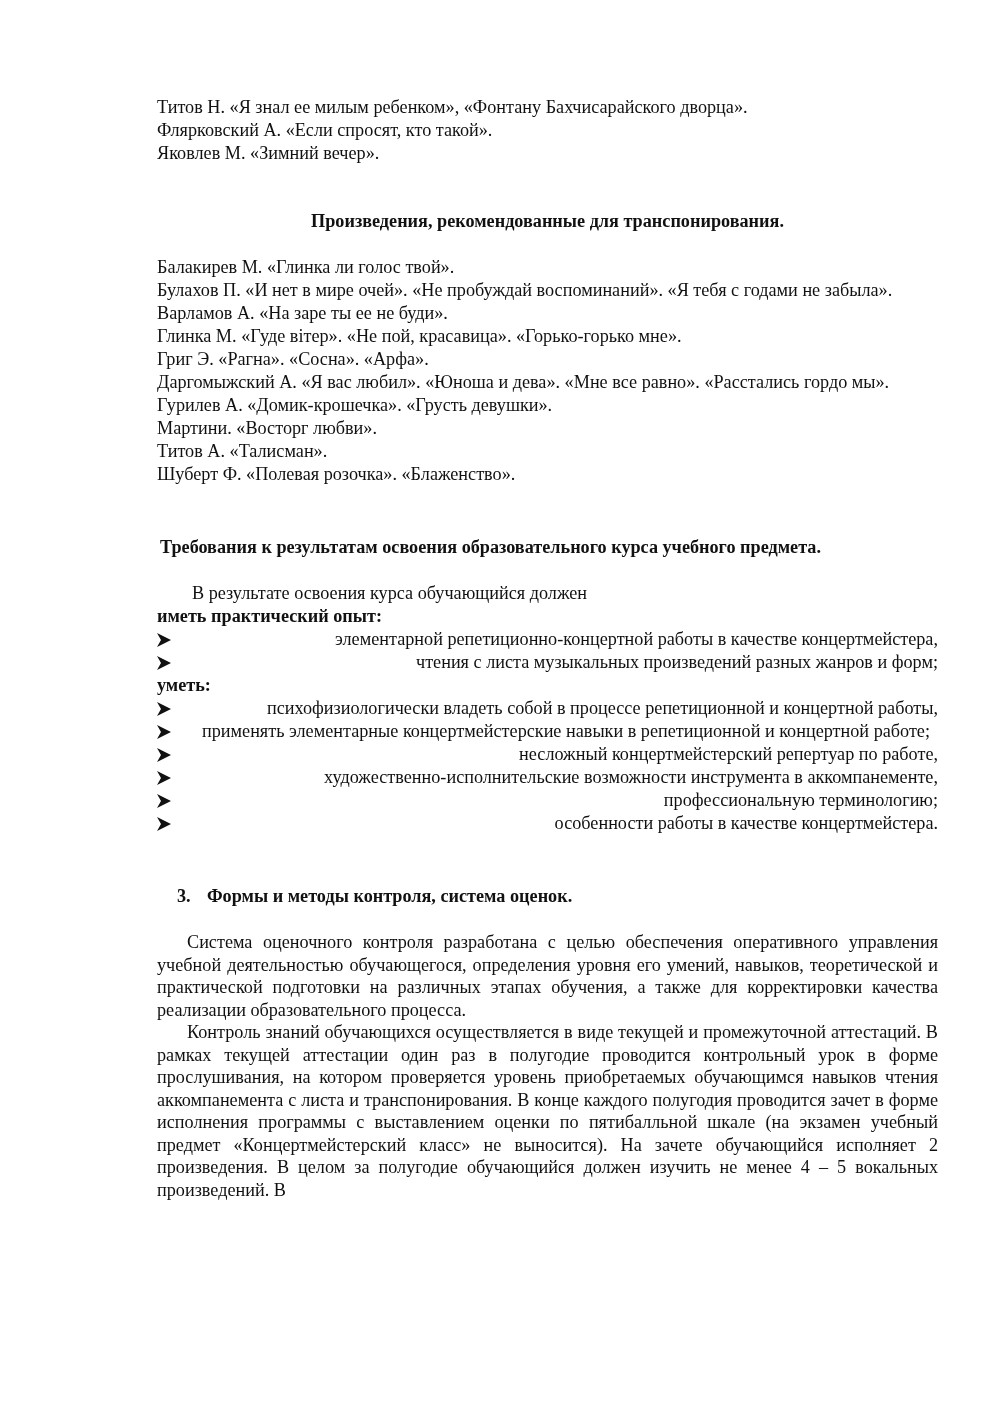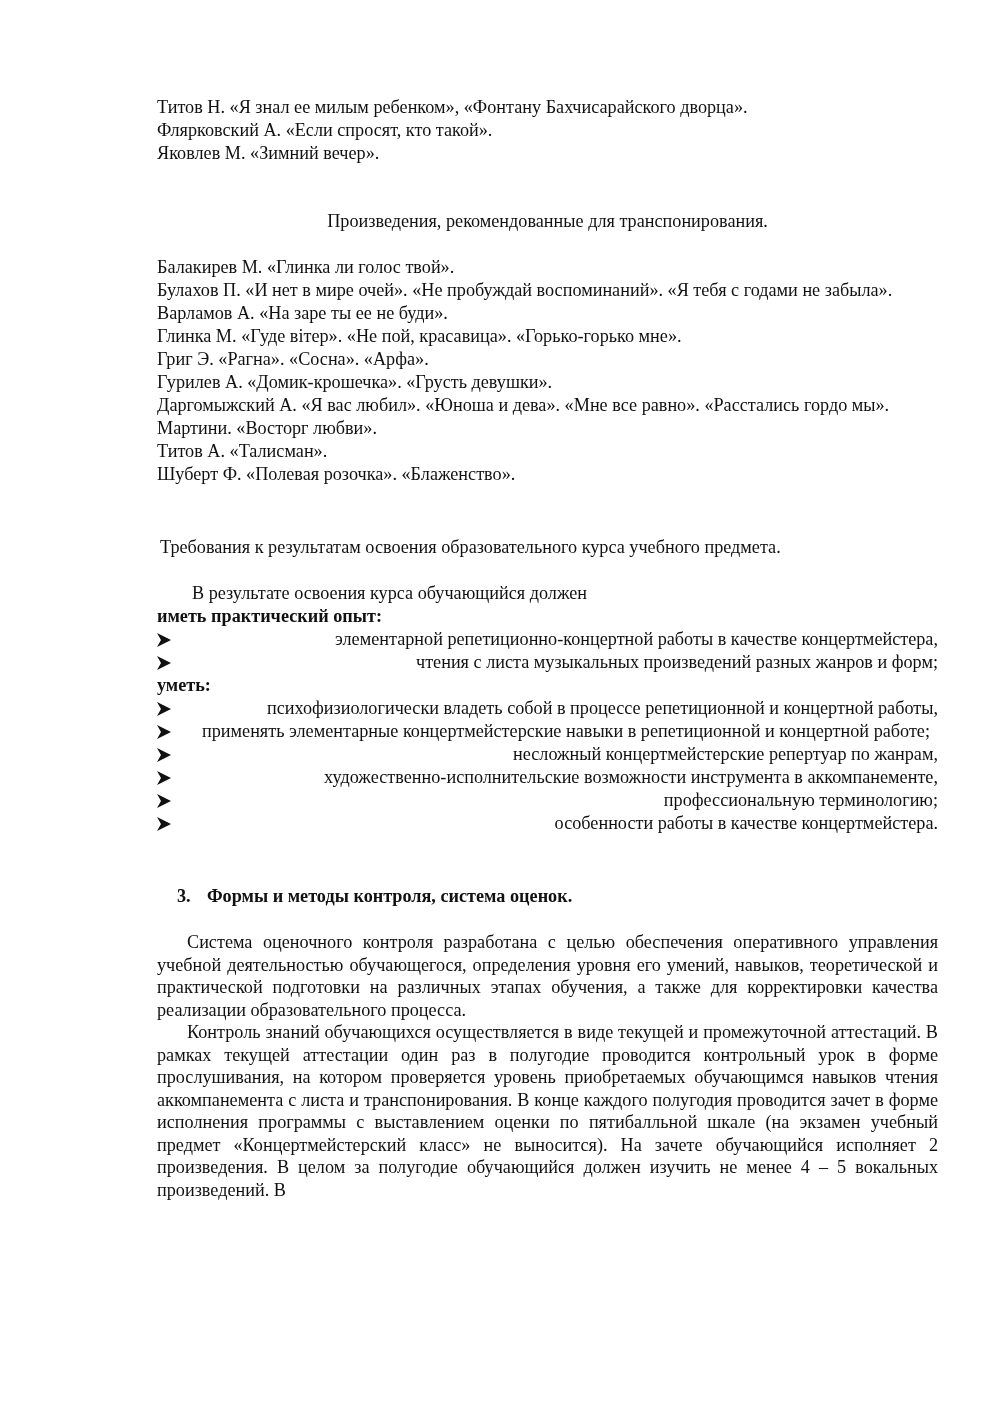--- a/index.html
+++ b/index.html
@@ -4,21 +4,21 @@
 <style>
   html, body { margin: 0; padding: 0; background: #ffffff; }
   body {
     width: 1000px; height: 1415px; position: relative; overflow: hidden;
     font-family: "Liberation Serif", "DejaVu Serif", serif;
     color: #111111;
   }
   .page { position: absolute; left: 157px; top: 96px; width: 781px; font-size: 18.2px; line-height: 23px; }
   .line { display: block; white-space: nowrap; }
   .wrap { white-space: normal; }
-  .heading { font-weight: normal; text-align: center; display: block; }
+  .heading { font-weight: bold; text-align: center; display: block; }
   .bold { font-weight: bold; }
   .gap-a { height: 45px; }
   .gap-b { height: 23px; }
   .gap-c { height: 50px; }
   .bullet { position: relative; padding-left: 28px; display: block; text-align: right; }
   .bullet .glyph { position: absolute; left: 0; top: 0; width: 20px; }
   .bullet .glyph svg { display: block; margin-top: 5px; }
   .para { text-align: justify; text-indent: 30px; line-height: 22.5px; margin: 0; }
   .indent { padding-left: 35px; display: block; }
   .sec-heading { font-weight: bold; padding-left: 20px; display: block; }
@@ -38,22 +38,22 @@
   <div class="gap-a"></div>
 
   <span class="heading">Произведения, рекомендованные для транспонирования.</span>
   <div class="gap-b"></div>
   <div>
     <span class="line">Балакирев М. «Глинка ли голос твой».</span>
     <span class="line wrap" style="width:760px">Булахов П. «И нет в мире очей». «Не пробуждай воспоминаний». «Я тебя с годами не забыла».</span>
     <span class="line">Варламов А. «На заре ты ее не буди».</span>
     <span class="line">Глинка М. «Гуде вітер». «Не пой, красавица». «Горько-горько мне».</span>
     <span class="line">Григ Э. «Рагна». «Сосна». «Арфа».</span>
+    <span class="line wrap" style="width:775px">Даргомыжский А. «Я вас любил». «Юноша и дева». «Мне все равно». «Расстались гордо мы».</span>
     <span class="line">Гурилев А. «Домик-крошечка». «Грусть девушки».</span>
-    <span class="line wrap" style="width:775px">Даргомыжский А. «Я вас любил». «Юноша и дева». «Мне все равно». «Расстались гордо мы».</span>
     <span class="line">Мартини. «Восторг любви».</span>
     <span class="line">Титов А. «Талисман».</span>
     <span class="line">Шуберт Ф. «Полевая розочка». «Блаженство».</span>
   </div>
 
   <div class="gap-c"></div>
 
   <span class="heading" style="text-align:left;padding-left:3px;">Требования к результатам освоения  образовательного курса учебного предмета.</span>
   <div class="gap-b"></div>
   <span class="indent">В результате освоения курса обучающийся должен</span>
@@ -93,21 +93,21 @@
       </span>
     <span>применять элементарные концертмейстерские навыки в репетиционной и концертной работе;</span>
   </span>
 
   <span class="bullet">
     <span class="glyph">
         <svg width="14" height="14" viewBox="0 0 14 14">
           <path d="M0 0 L14 7 L0 14 L4 7 Z" fill="#111"></path>
         </svg>
       </span>
-    <span>несложный концертмейстерские репертуар по жанрам,</span>
+    <span>несложный концертмейстерский репертуар по работе,</span>
   </span>
   <span class="bullet">
     <span class="glyph">
         <svg width="14" height="14" viewBox="0 0 14 14">
           <path d="M0 0 L14 7 L0 14 L4 7 Z" fill="#111"></path>
         </svg>
       </span>
     <span>художественно-исполнительские возможности инструмента в аккомпанементе,</span>
   </span>
   <span class="bullet">

